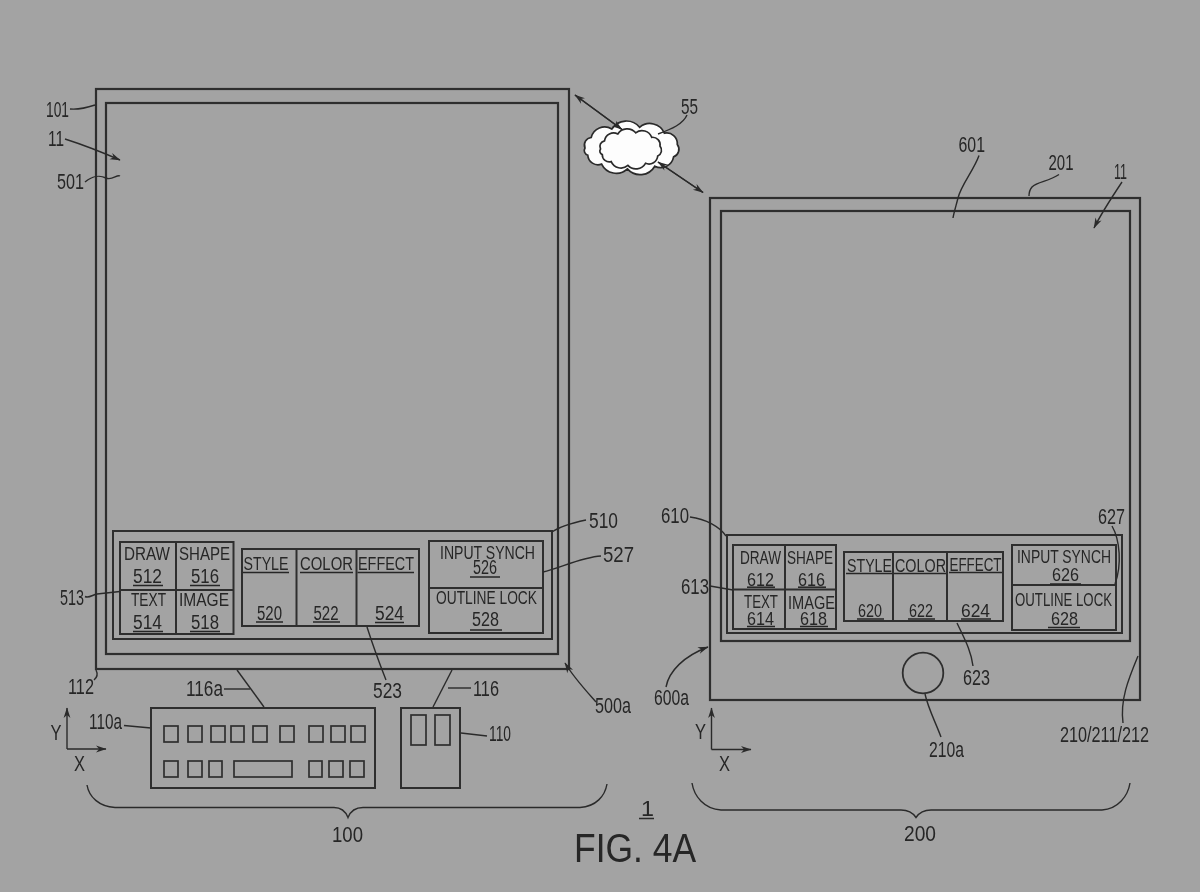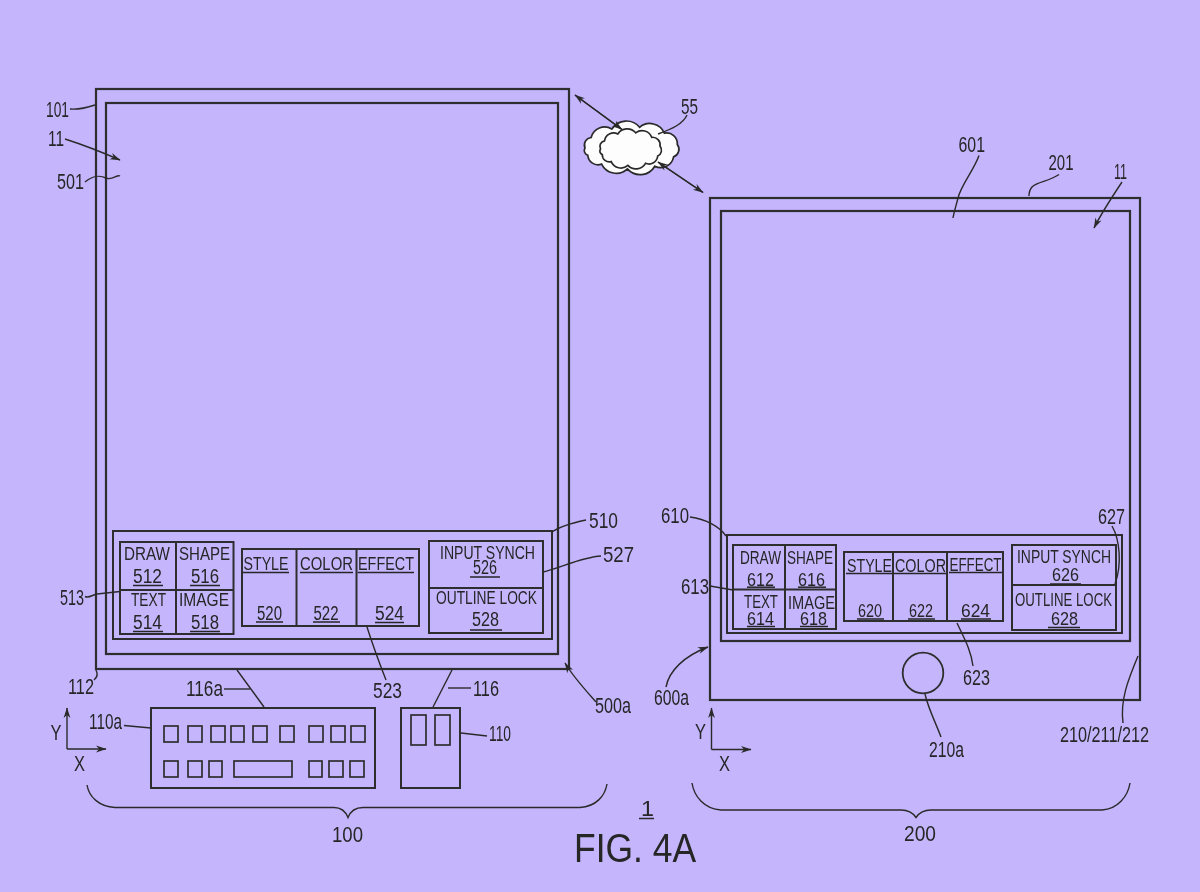--- a/index.html
+++ b/index.html
@@ -1,16 +1,16 @@
 <!DOCTYPE html>
 <html><head>
 <meta charset="utf-8">
 <style>
 html,body{margin:0;padding:0;background:#fdfdfd;}
-#c{position:relative;width:1200px;height:892px;background:#c4b5fd;overflow:hidden;}
+#c{position:relative;width:1200px;height:892px;background:#a3a3a3;overflow:hidden;}
 text{font-family:"Liberation Sans",sans-serif;fill:#262626;}
 </style>
 </head>
 <body>
 <div id="c">
 <svg width="1200" height="892" viewBox="0 0 1200 892">
 <defs>
 <marker id="ah" markerUnits="userSpaceOnUse" markerWidth="12" markerHeight="8" refX="10.5" refY="4" orient="auto">
   <path d="M0.5,0.6 L11,4 L0.5,7.4 L3.6,4 Z" fill="#2a2a2a"></path>
 </marker>

